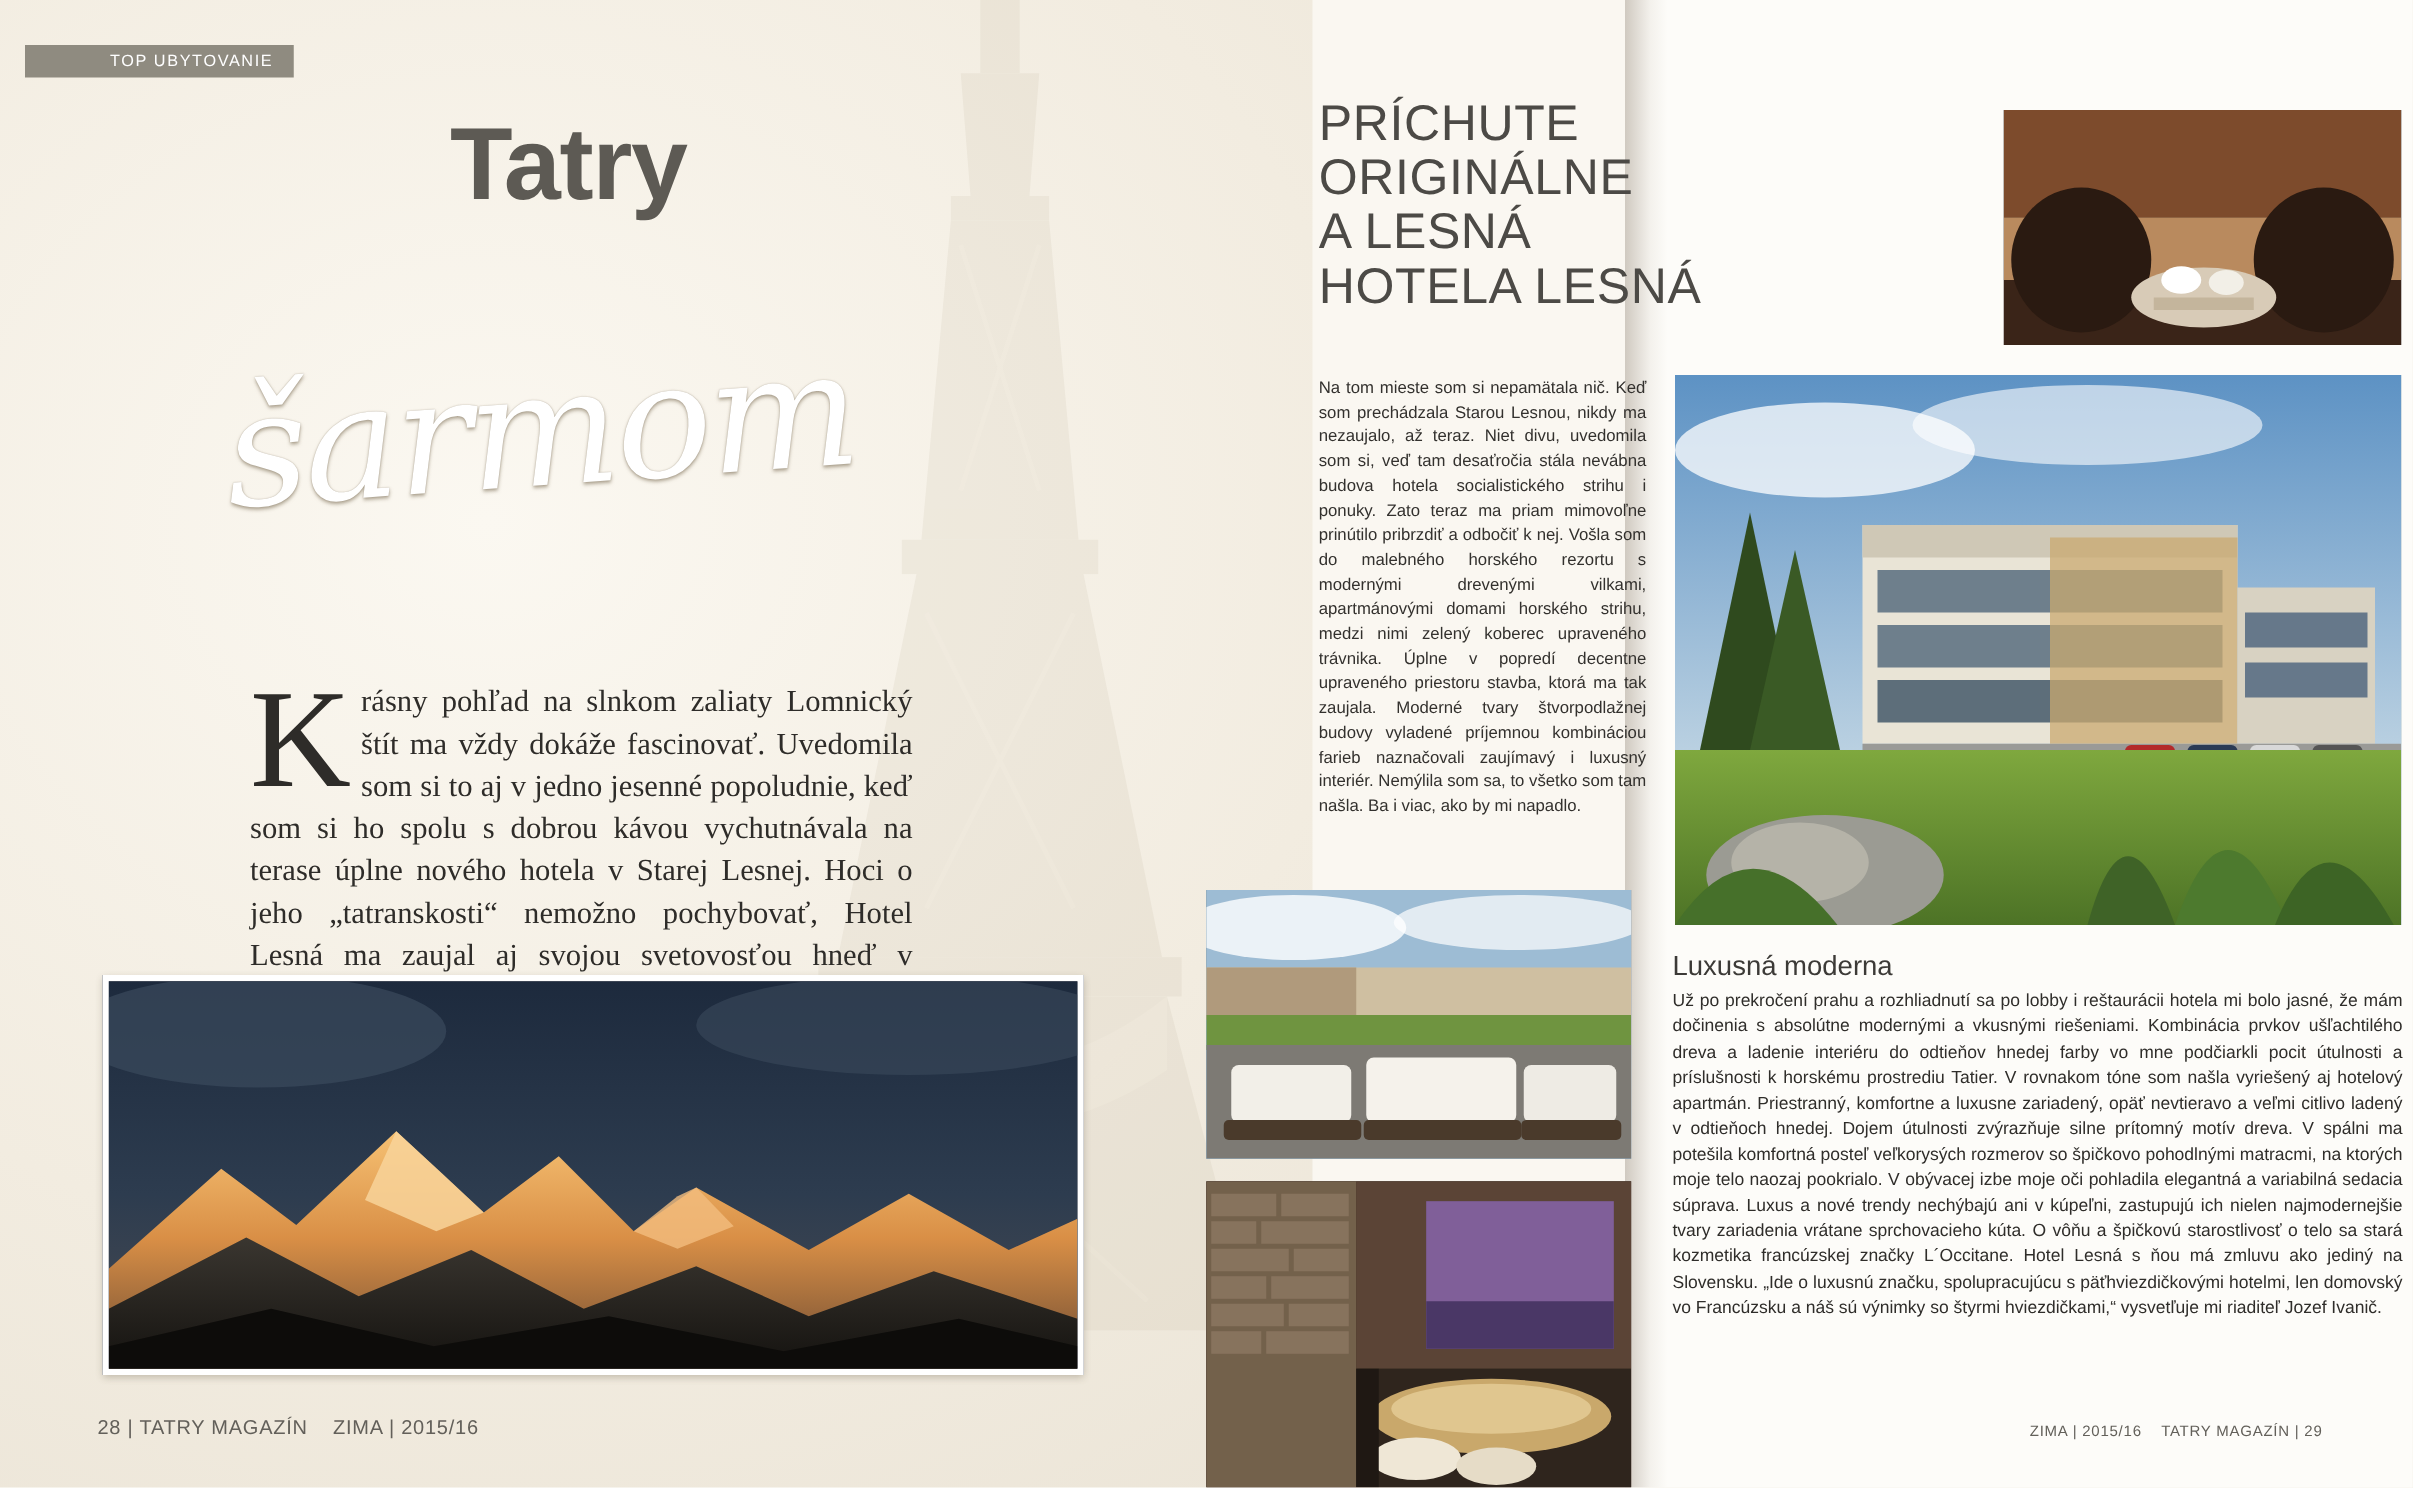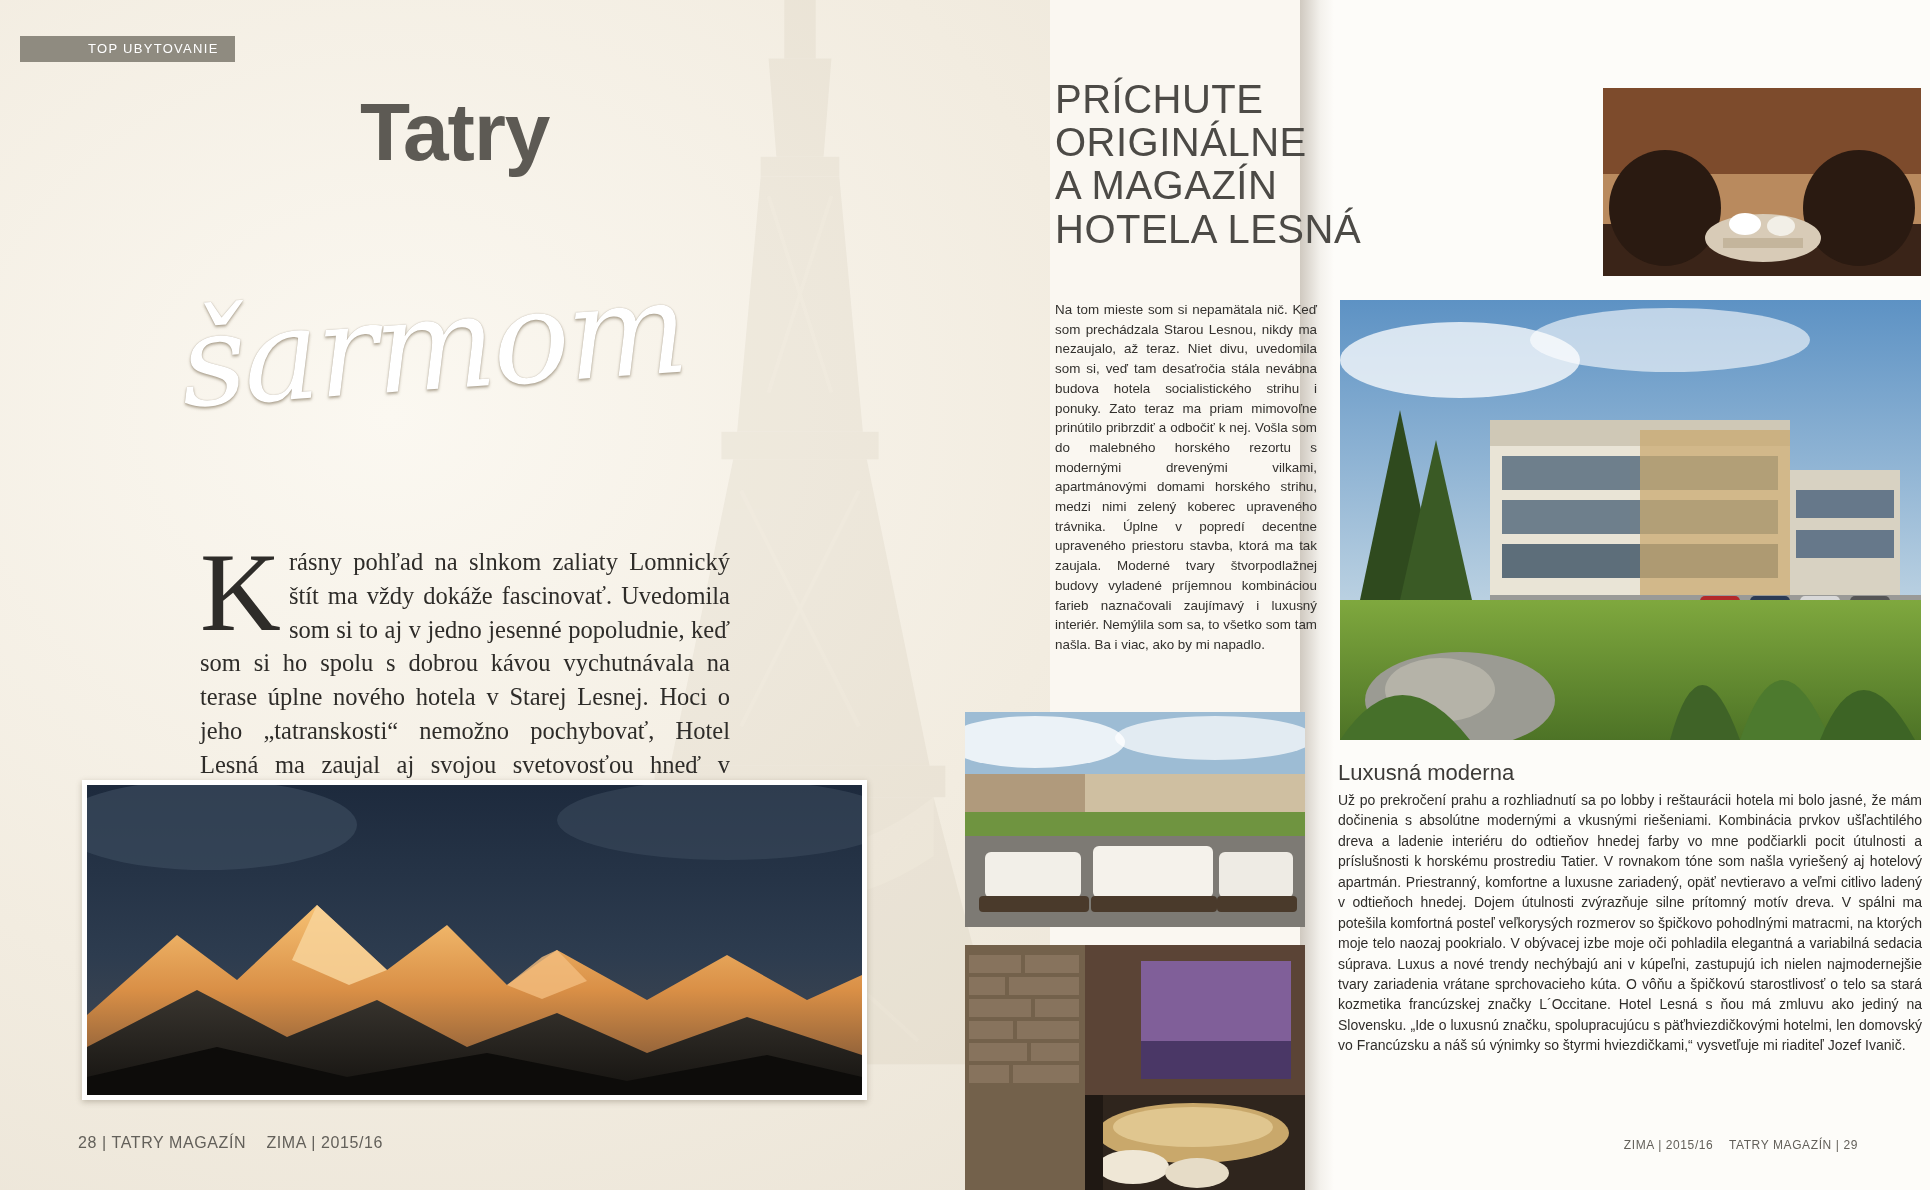--- a/index.html
+++ b/index.html
@@ -216,21 +216,21 @@
       <span>ZIMA | 2015/16</span>
     </div>
   </div>
 
   <div class="gutter-col"></div>
   <div class="page-right"></div>
 
   <div class="headline">
     <div>PRÍCHUTE</div>
     <div>ORIGINÁLNE</div>
-    <div>A MAGAZÍN</div>
+    <div>A LESNÁ</div>
     <div>HOTELA LESNÁ</div>
   </div>
 
   <div class="col-text">Na tom mieste som si nepamätala nič. Keď som prechádzala Starou Lesnou, nikdy ma nezaujalo, až teraz. Niet divu, uvedomila som si, veď tam desaťročia stála nevábna budova hotela socialistického strihu i ponuky. Zato teraz ma priam mimovoľne prinútilo pribrzdiť a odbočiť k nej. Vošla som do malebného horského rezortu s modernými drevenými vilkami, apartmánovými domami horského strihu, medzi nimi zelený koberec upraveného trávnika. Úplne v popredí decentne upraveného priestoru stavba, ktorá ma tak zaujala. Moderné tvary štvorpodlažnej budovy vyladené príjemnou kombináciou farieb naznačovali zaujímavý i luxusný interiér. Nemýlila som sa, to všetko som tam našla. Ba i viac, ako by mi napadlo.</div>
 
   <div class="img-spa">
     <svg viewBox="0 0 318 188" width="318" height="188" preserveAspectRatio="none">
       <rect width="318" height="188" fill="#4a2f20"></rect>
       <rect x="0" y="0" width="318" height="86" fill="#7d4b2c"></rect>
       <rect x="0" y="86" width="318" height="50" fill="#b98a5e"></rect>

